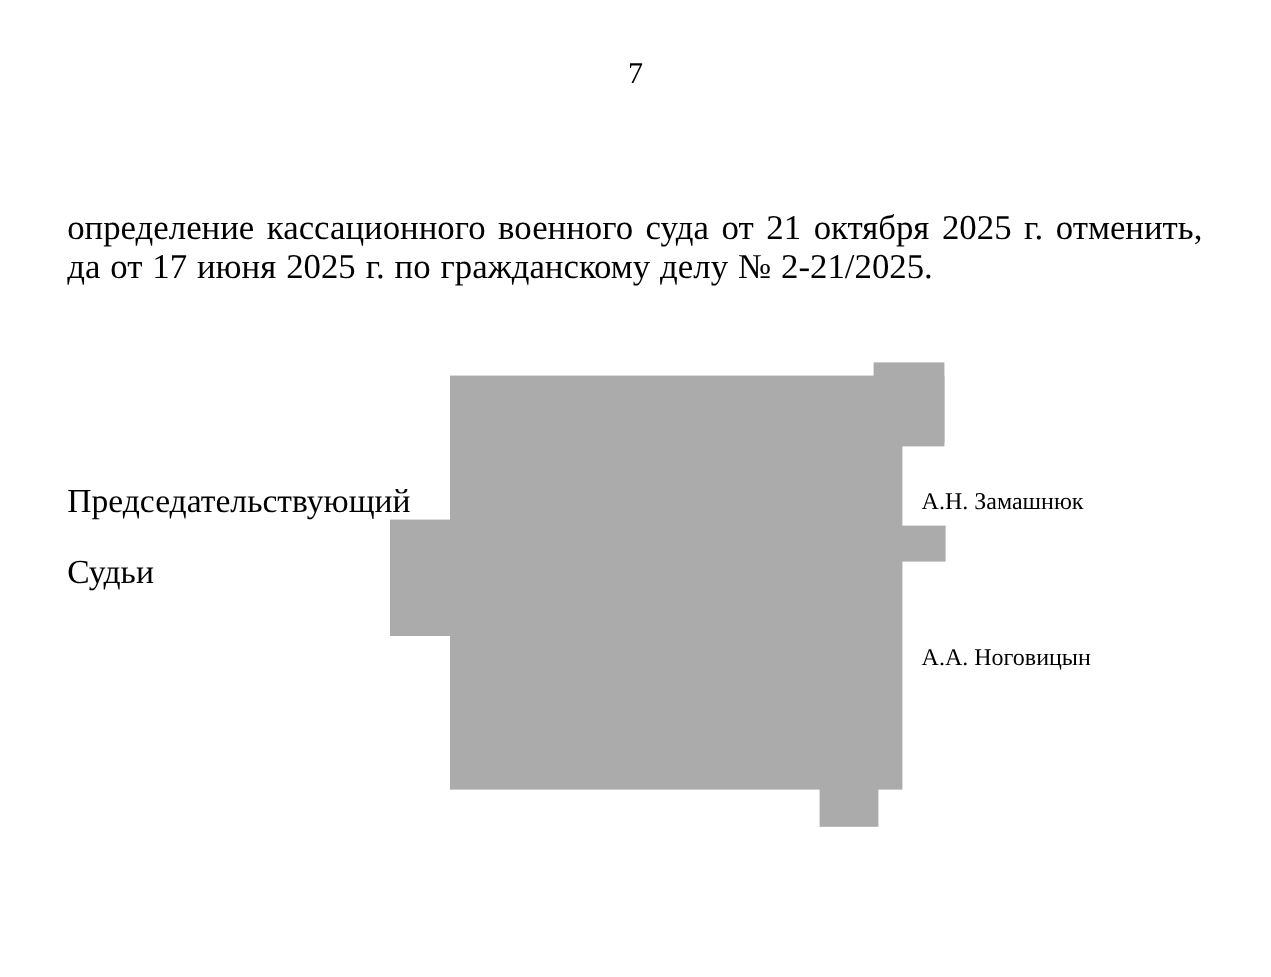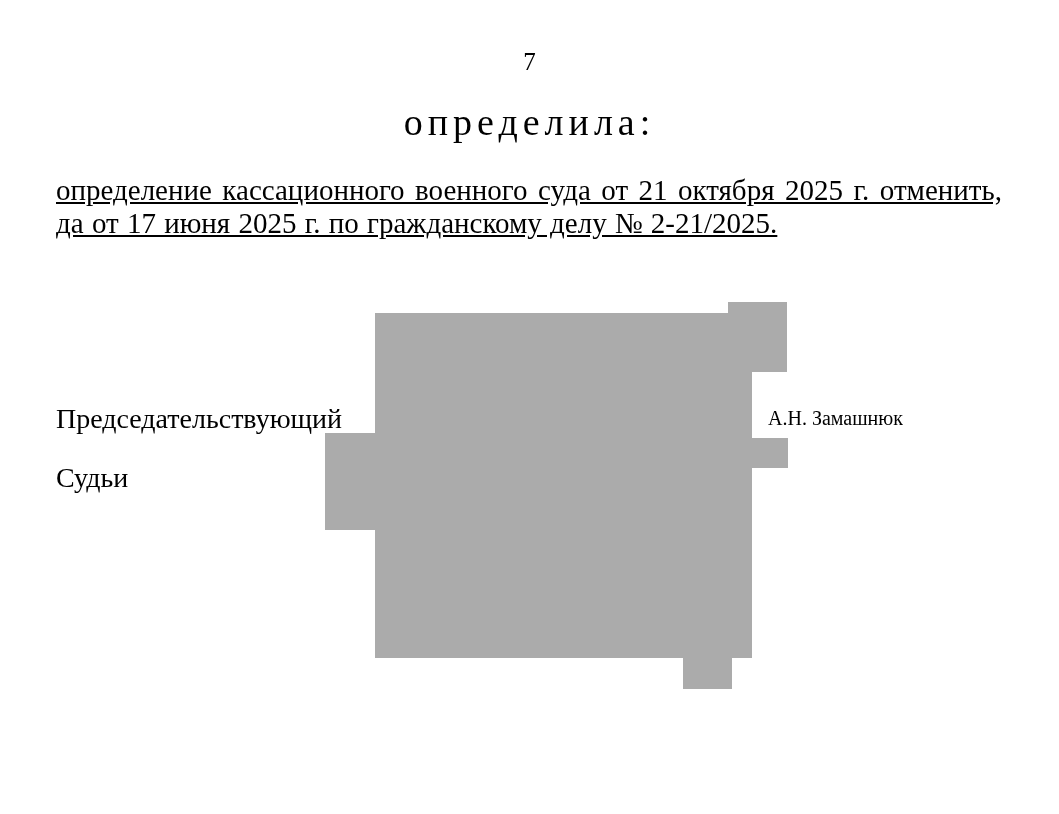--- a/index.html
+++ b/index.html
@@ -36,21 +36,20 @@
     line-height: 42px;
     letter-spacing: 5px;
   }
 
   #body-paragraph {
     top: 174px;
     left: 56px;
     width: 946px;
     font-size: 29px;
     line-height: 33px;
-    text-decoration: underline;
   }
   .body-line {
     text-align: justify;
     text-align-last: justify;
     word-spacing: 1px;
   }
   .body-line.last {
     text-align-last: left;
   }
 
@@ -79,33 +78,33 @@
   #redact-right-step     { left: 748px; top: 438px; width: 40px;  height: 30px; }
   #redact-bottom-notch   { left: 683px; top: 654px; width: 49px;  height: 35px; }
 </style>
 </head>
 <body>
 
 <div id="page" style="background: rgb(255, 255, 255); color: rgb(0, 0, 0);">
 
   <div id="page-number" class="abs">7</div>
 
-  <div id="ruling-heading" class="abs">определила:</div>
 
   <div id="body-paragraph" class="abs">
     <div class="body-line">определение кассационного военного суда от 21 октября 2025 г. отменить,</div>
     <div class="body-line last">да от 17 июня 2025 г. по гражданскому делу № 2-21/2025.</div>
   </div>
 
   <div id="redact-top-notch" class="redact" style="background: rgb(171, 171, 171);"></div>
   <div id="redact-top-band" class="redact" style="background: rgb(171, 171, 171);"></div>
   <div id="redact-main" class="redact" style="background: rgb(171, 171, 171);"></div>
   <div id="redact-left-extension" class="redact" style="background: rgb(171, 171, 171);"></div>
   <div id="redact-right-step" class="redact" style="background: rgb(171, 171, 171);"></div>
   <div id="redact-bottom-notch" class="redact" style="background: rgb(171, 171, 171);"></div>
 
   <div id="sig-row1-label" class="abs sig-label">Председательствующий</div>
   <div id="sig-row1-name" class="abs sig-name">А.Н. Замашнюк</div>
 
   <div id="sig-row2-label" class="abs sig-label">Судьи</div>
 
+  <div id="sig-row3-name" class="abs sig-name">А.А. Ноговицын</div>
 
 </div>
 
 </body></html>

